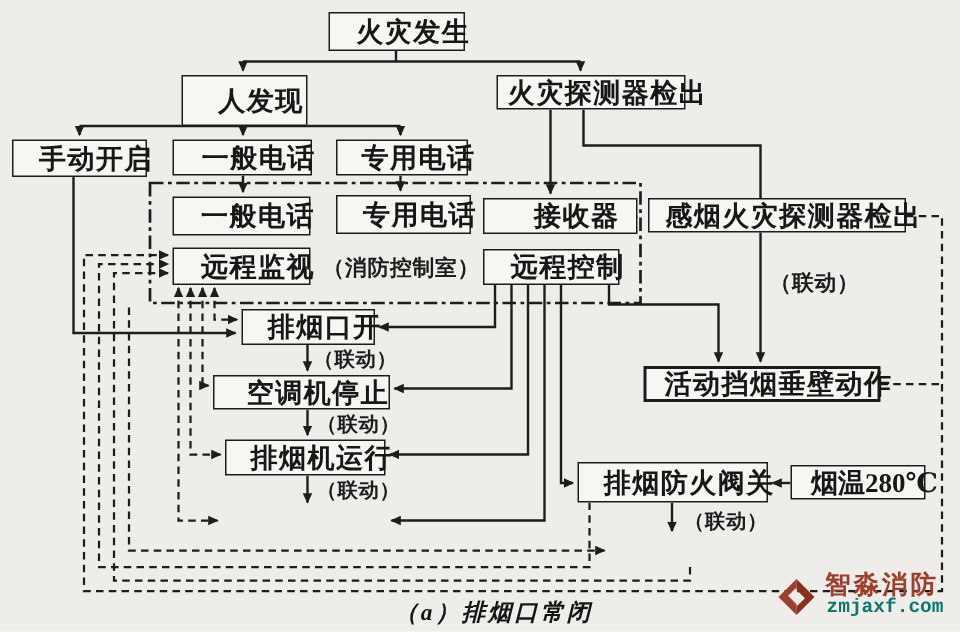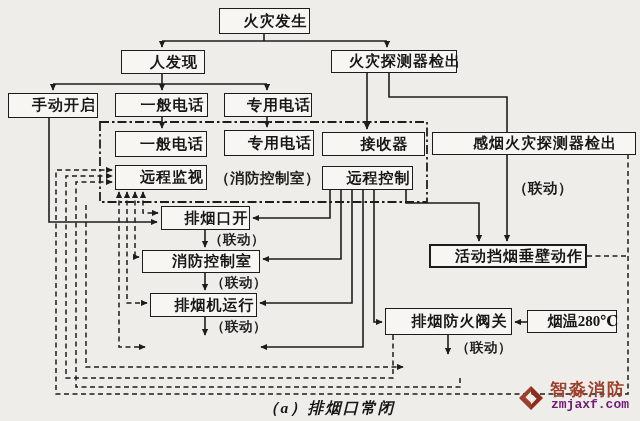--- a/index.html
+++ b/index.html
@@ -6,21 +6,21 @@
   #stage{
     position:relative;width:640px;height:421px;overflow:hidden;
     background:#efede9;
     font-family:"Liberation Serif","DejaVu Serif",serif;
   }
   #wires{position:absolute;left:0;top:0;z-index:1;}
   .node{
     position:absolute;z-index:2;box-sizing:border-box;
     background:#f7f6f2;border:1.7px solid #1c1c1c;
     display:flex;align-items:center;justify-content:center;
-    font-weight:bold;font-size:15px;color:#171717;
+    font-weight:bold;font-size:18px;color:#171717;
     letter-spacing:1px;white-space:nowrap;padding-left:22px;
   }
   .freelabel{
     position:absolute;z-index:2;font-weight:bold;color:#1d1d1d;
     font-size:13.5px;white-space:nowrap;letter-spacing:0.5px;
   }
   .caption{
     position:absolute;z-index:2;font-weight:bold;color:#151515;
     font-size:15.5px;letter-spacing:2px;white-space:nowrap;
   }
@@ -93,45 +93,45 @@
       <path d="M86,205 V367 H403" marker-end="url(#arr)"></path>
       <path d="M119,192 V347 H145" marker-start="url(#arr)" marker-end="url(#arr)"></path>
       <path d="M127,192 V303 H147" marker-start="url(#arr)" marker-end="url(#arr)"></path>
       <path d="M135,192 V257 H139" marker-start="url(#arr)" marker-end="url(#arr)"></path>
       <path d="M143,192 V213 H158" marker-start="url(#arr)" marker-end="url(#arr)"></path>
     </g>
   </svg>
 
   <div class="node" style="left:219px;top:8px;width:91px;height:26px;">火灾发生</div>
 
-  <div class="node" style="left:121px;top:50px;width:84px;height:24px;">人发现</div>
+  <div class="node" style="left:121px;top:50px;width:84px;height:34px;">人发现</div>
 
   <div class="node" style="left:331px;top:50px;width:126px;height:23px;">火灾探测器检出</div>
 
   <div class="node" style="left:8px;top:93px;width:90px;height:25px;">手动开启</div>
 
   <div class="node" style="left:115px;top:93px;width:93px;height:24px;">一般电话</div>
 
   <div class="node" style="left:224px;top:93px;width:88px;height:24px;">专用电话</div>
 
   <div class="node" style="left:115px;top:131px;width:92px;height:26px;">一般电话</div>
 
   <div class="node" style="left:224px;top:130px;width:90px;height:26px;">专用电话</div>
 
   <div class="node" style="left:322px;top:132px;width:103px;height:24px;">接收器</div>
 
   <div class="node" style="left:115px;top:165px;width:92px;height:25px;">远程监视</div>
 
   <div class="node" style="left:322px;top:166px;width:91px;height:24px;">远程控制</div>
 
-  <div class="node" style="left:432px;top:132px;width:204px;height:23px;">感烟火灾探测器检出</div>
+  <div class="node" style="left:432px;top:132px;width:172px;height:23px;">感烟火灾探测器检出</div>
 
   <div class="node" style="left:161px;top:206px;width:89px;height:24px;font-family:Liberation Mono, monospace;">排烟口开</div>
 
-  <div class="node" style="left:142px;top:250px;width:118px;height:23px;">消防控制室</div>
+  <div class="node" style="left:142px;top:250px;width:118px;height:23px;">空调机停止</div>
 
   <div class="node" style="left:150px;top:293px;width:107px;height:24px;">排烟机运行</div>
 
 
   <div class="node" style="left:429px;top:244px;width:158px;height:24px;border-width:2px;">活动挡烟垂壁动作</div>
 
   <div class="node" style="left:385px;top:308px;width:127px;height:27px;">排烟防火阀关</div>
 
   <div class="node" style="left:527px;top:310px;width:90px;height:23px;letter-spacing:0;">烟温280℃</div>
 
@@ -148,15 +148,15 @@
 
   <div class="freelabel" style="left:456px;top:339px;">（联动）</div>
 
   <div class="caption" style="left:263px;top:398px;font-style:italic;">（a）排烟口常闭</div>
 
   <svg id="wm-logo" style="left:514px;top:382px;" width="34" height="32" viewBox="0 0 40 40">
     <path d="M5,20 L20,5 L20,12 L13,19 L20,26 L20,35 Z" fill="#9c3f2c"></path>
     <path d="M35,20 L20,35 L20,28 L27,21 L20,14 L20,5 Z" fill="#8a2f20"></path>
   </svg>
   <div class="wm-name" style="left:550px;top:378px;color:#9c3f2c;font-family:Liberation Mono, monospace;">智淼消防</div>
-  <div class="wm-site" style="left:551px;top:397px;color:#701a75;">zmjaxf.com</div>
+  <div class="wm-site" style="left:551px;top:397px;color:#0f766e;">zmjaxf.com</div>
 
 </div>
 
 </body></html>

